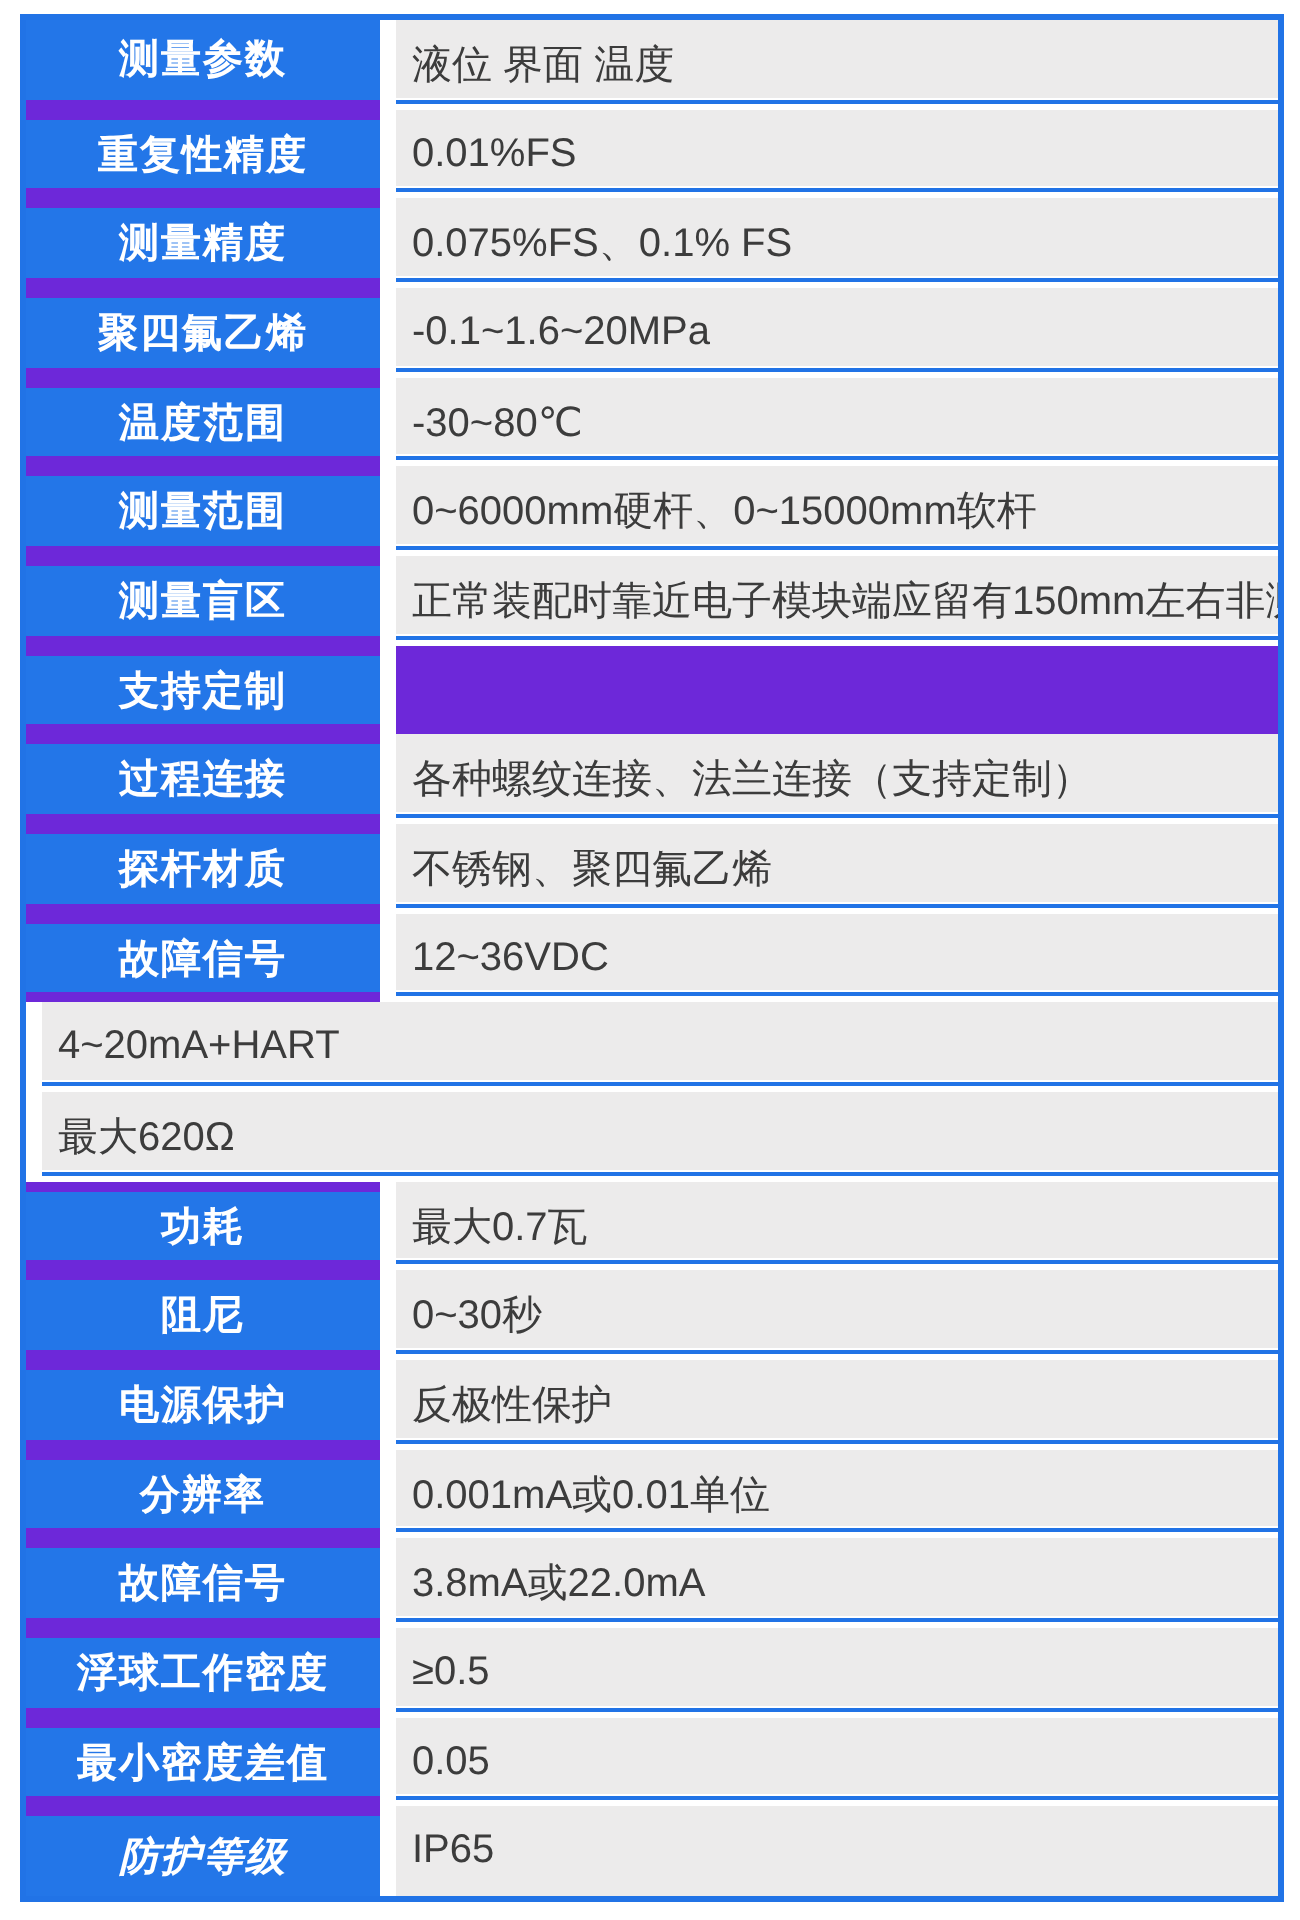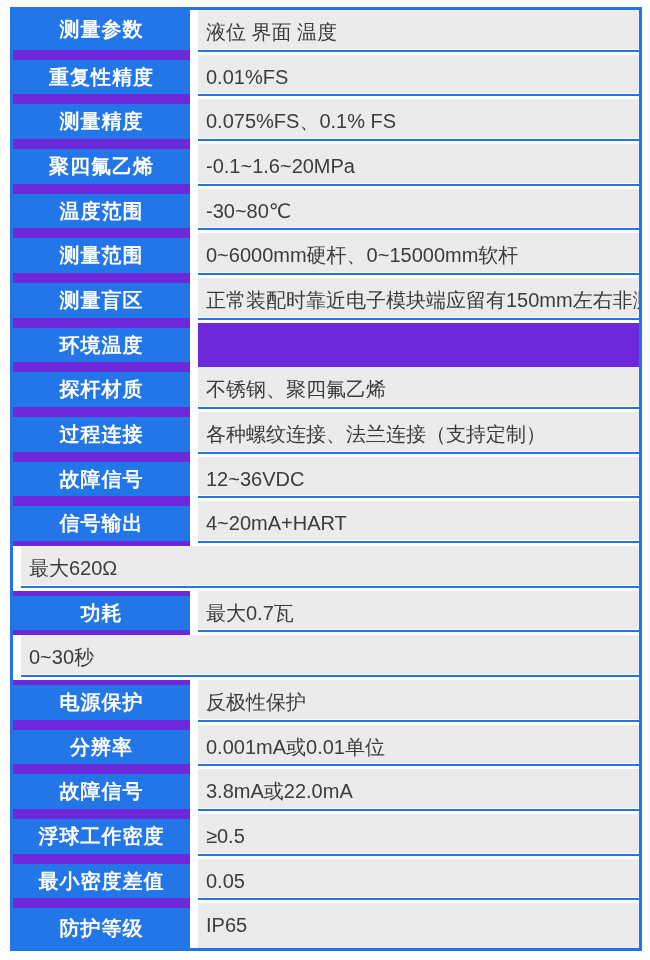--- a/index.html
+++ b/index.html
@@ -36,21 +36,21 @@
     font-weight: bold;
     letter-spacing: 1px;
     display: flex;
     align-items: center;
     justify-content: center;
     margin: 5px 0;
     white-space: nowrap;
     overflow: hidden;
   }
   .row:first-child .label { margin-top: 0; }
-  .row:last-child  .label { margin-bottom: 0; }
+  .row:last-child  .label { margin-bottom: 0; font-style: italic; }
   .gutter {
     width: 8px;
     background: #ffffff;
   }
   .value {
     flex: 1;
     background: #ECEBEB;
     color: #3C3C3C;
     font-size: 20px;
     display: flex;
@@ -115,61 +115,61 @@
     <div class="value">0~6000mm硬杆、0~15000mm软杆</div>
   </div>
 
   <div class="row">
     <div class="label">测量盲区</div>
     <div class="gutter"></div>
     <div class="value">正常装配时靠近电子模块端应留有150mm左右非测量</div>
   </div>
 
   <div class="row">
-    <div class="label">环境温度</div>
-    <div class="gutter"></div>
+    <div class="label">支持定制</div>
+    <div class="gutter"></div>
+  </div>
+
+  <div class="row">
+    <div class="label">过程连接</div>
+    <div class="gutter"></div>
+    <div class="value">各种螺纹连接、法兰连接（支持定制）</div>
   </div>
 
   <div class="row">
     <div class="label">探杆材质</div>
     <div class="gutter"></div>
     <div class="value">不锈钢、聚四氟乙烯</div>
   </div>
 
   <div class="row">
-    <div class="label">过程连接</div>
-    <div class="gutter"></div>
-    <div class="value">各种螺纹连接、法兰连接（支持定制）</div>
-  </div>
-
-  <div class="row">
     <div class="label">故障信号</div>
     <div class="gutter"></div>
     <div class="value">12~36VDC</div>
   </div>
 
 
   <div class="row">
-    <div class="label">信号输出</div>
     <div class="gutter"></div>
     <div class="value">4~20mA+HART</div>
   </div>
 
   <div class="row">
     <div class="gutter"></div>
     <div class="value">最大620Ω</div>
   </div>
 
   <div class="row">
     <div class="label">功耗</div>
     <div class="gutter"></div>
     <div class="value">最大0.7瓦</div>
   </div>
 
   <div class="row">
+    <div class="label">阻尼</div>
     <div class="gutter"></div>
     <div class="value">0~30秒</div>
   </div>
 
   <div class="row">
     <div class="label">电源保护</div>
     <div class="gutter"></div>
     <div class="value">反极性保护</div>
   </div>
 

